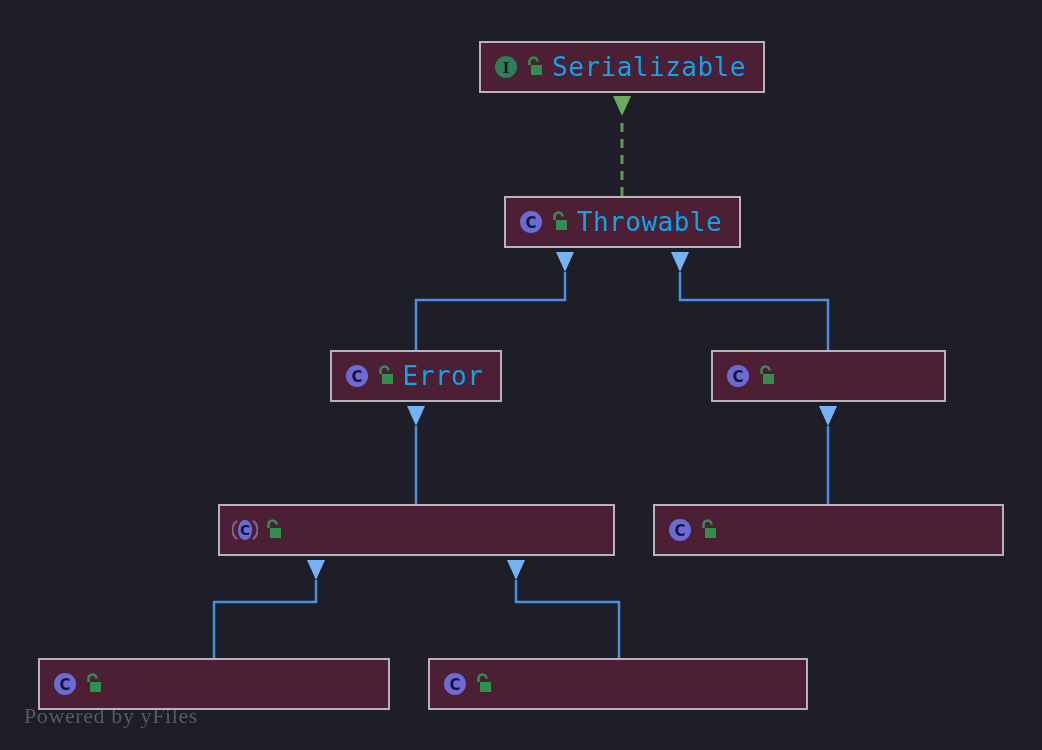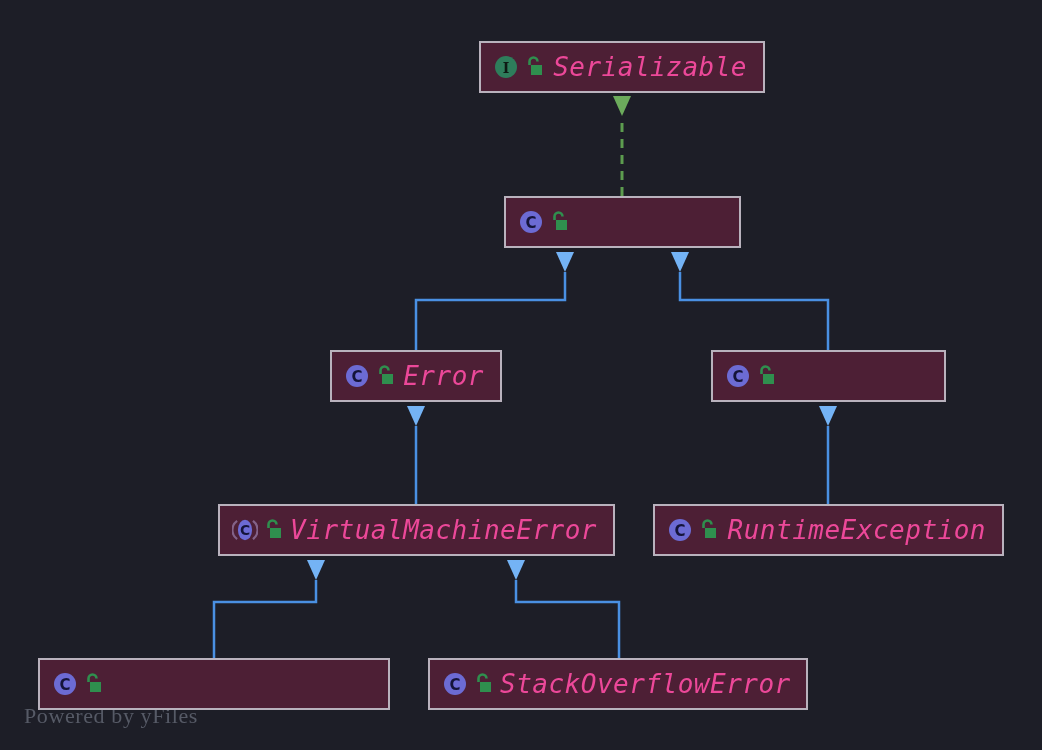--- a/index.html
+++ b/index.html
@@ -53,30 +53,29 @@
     width: 22px;
     height: 24px;
     margin-left: 4px;
     flex: 0 0 auto;
     display: flex;
     align-items: center;
     justify-content: center;
   }
   .lock-icon svg { display: block; }
   .node-label {
-    color: #ec4899;
+    color: #0ea5e9;
     font-size: 26px;
     line-height: 1;
     letter-spacing: 0.5px;
     white-space: nowrap;
     flex: 1 1 auto;
-    text-align: right;
+    text-align: center;
     padding-left: 6px;
     padding-right: 2px;
-    font-style: italic;
   }
   #watermark {
     position: absolute;
     left: 24px;
     top: 703px;
     color: #565a66;
     font-family: Liberation Serif, serif;
     font-size: 22px;
     letter-spacing: 0.6px;
     z-index: 2;
@@ -153,20 +152,21 @@
           <text x="13" y="18.5" text-anchor="middle" font-family="DejaVu Sans, sans-serif" font-size="15" font-weight="bold" fill="#14143a">C</text>
         </svg>
       </span>
       <span class="lock-icon">
         <svg width="22" height="24" viewBox="0 0 22 24">
           <path d="M6.5 10 L6.5 6.5 A4 4 0 0 1 14.5 6.5" fill="none" stroke="#2f8f4e" stroke-width="2.6"></path>
           <rect x="8" y="10" width="11" height="10" fill="#2f8f4e"></rect>
         </svg>
       </span>
     </span>
+    <span class="node-label">Throwable</span>
   </div>
 
   <div class="uml-node" style="left:330px; top:350px; width:172px; height:52px;">
     <span class="node-icons">
       <span class="type-icon">
         <svg width="26" height="26" viewBox="0 0 26 26">
           <circle cx="13" cy="13" r="11" fill="#6c6bd4"></circle>
           <text x="13" y="18.5" text-anchor="middle" font-family="DejaVu Sans, sans-serif" font-size="15" font-weight="bold" fill="#14143a">C</text>
         </svg>
       </span>
@@ -207,39 +207,37 @@
           <text x="14" y="18.5" text-anchor="middle" font-family="DejaVu Sans, sans-serif" font-size="15" font-weight="bold" fill="#14143a">C</text>
         </svg>
       </span>
       <span class="lock-icon">
         <svg width="22" height="24" viewBox="0 0 22 24">
           <path d="M6.5 10 L6.5 6.5 A4 4 0 0 1 14.5 6.5" fill="none" stroke="#2f8f4e" stroke-width="2.6"></path>
           <rect x="8" y="10" width="11" height="10" fill="#2f8f4e"></rect>
         </svg>
       </span>
     </span>
-    <span class="node-label">VirtualMachineError</span>
   </div>
 
   <div class="uml-node" style="left:653px; top:504px; width:351px; height:52px;">
     <span class="node-icons">
       <span class="type-icon">
         <svg width="26" height="26" viewBox="0 0 26 26">
           <circle cx="13" cy="13" r="11" fill="#6c6bd4"></circle>
           <text x="13" y="18.5" text-anchor="middle" font-family="DejaVu Sans, sans-serif" font-size="15" font-weight="bold" fill="#14143a">C</text>
         </svg>
       </span>
       <span class="lock-icon">
         <svg width="22" height="24" viewBox="0 0 22 24">
           <path d="M6.5 10 L6.5 6.5 A4 4 0 0 1 14.5 6.5" fill="none" stroke="#2f8f4e" stroke-width="2.6"></path>
           <rect x="8" y="10" width="11" height="10" fill="#2f8f4e"></rect>
         </svg>
       </span>
     </span>
-    <span class="node-label">RuntimeException</span>
   </div>
 
   <div class="uml-node" style="left:38px; top:658px; width:352px; height:52px;">
     <span class="node-icons">
       <span class="type-icon">
         <svg width="26" height="26" viewBox="0 0 26 26">
           <circle cx="13" cy="13" r="11" fill="#6c6bd4"></circle>
           <text x="13" y="18.5" text-anchor="middle" font-family="DejaVu Sans, sans-serif" font-size="15" font-weight="bold" fill="#14143a">C</text>
         </svg>
       </span>
@@ -260,18 +258,17 @@
           <text x="13" y="18.5" text-anchor="middle" font-family="DejaVu Sans, sans-serif" font-size="15" font-weight="bold" fill="#14143a">C</text>
         </svg>
       </span>
       <span class="lock-icon">
         <svg width="22" height="24" viewBox="0 0 22 24">
           <path d="M6.5 10 L6.5 6.5 A4 4 0 0 1 14.5 6.5" fill="none" stroke="#2f8f4e" stroke-width="2.6"></path>
           <rect x="8" y="10" width="11" height="10" fill="#2f8f4e"></rect>
         </svg>
       </span>
     </span>
-    <span class="node-label">StackOverflowError</span>
   </div>
 
   <div id="watermark">Powered by yFiles</div>
 
 </div>
 
 </body></html>

